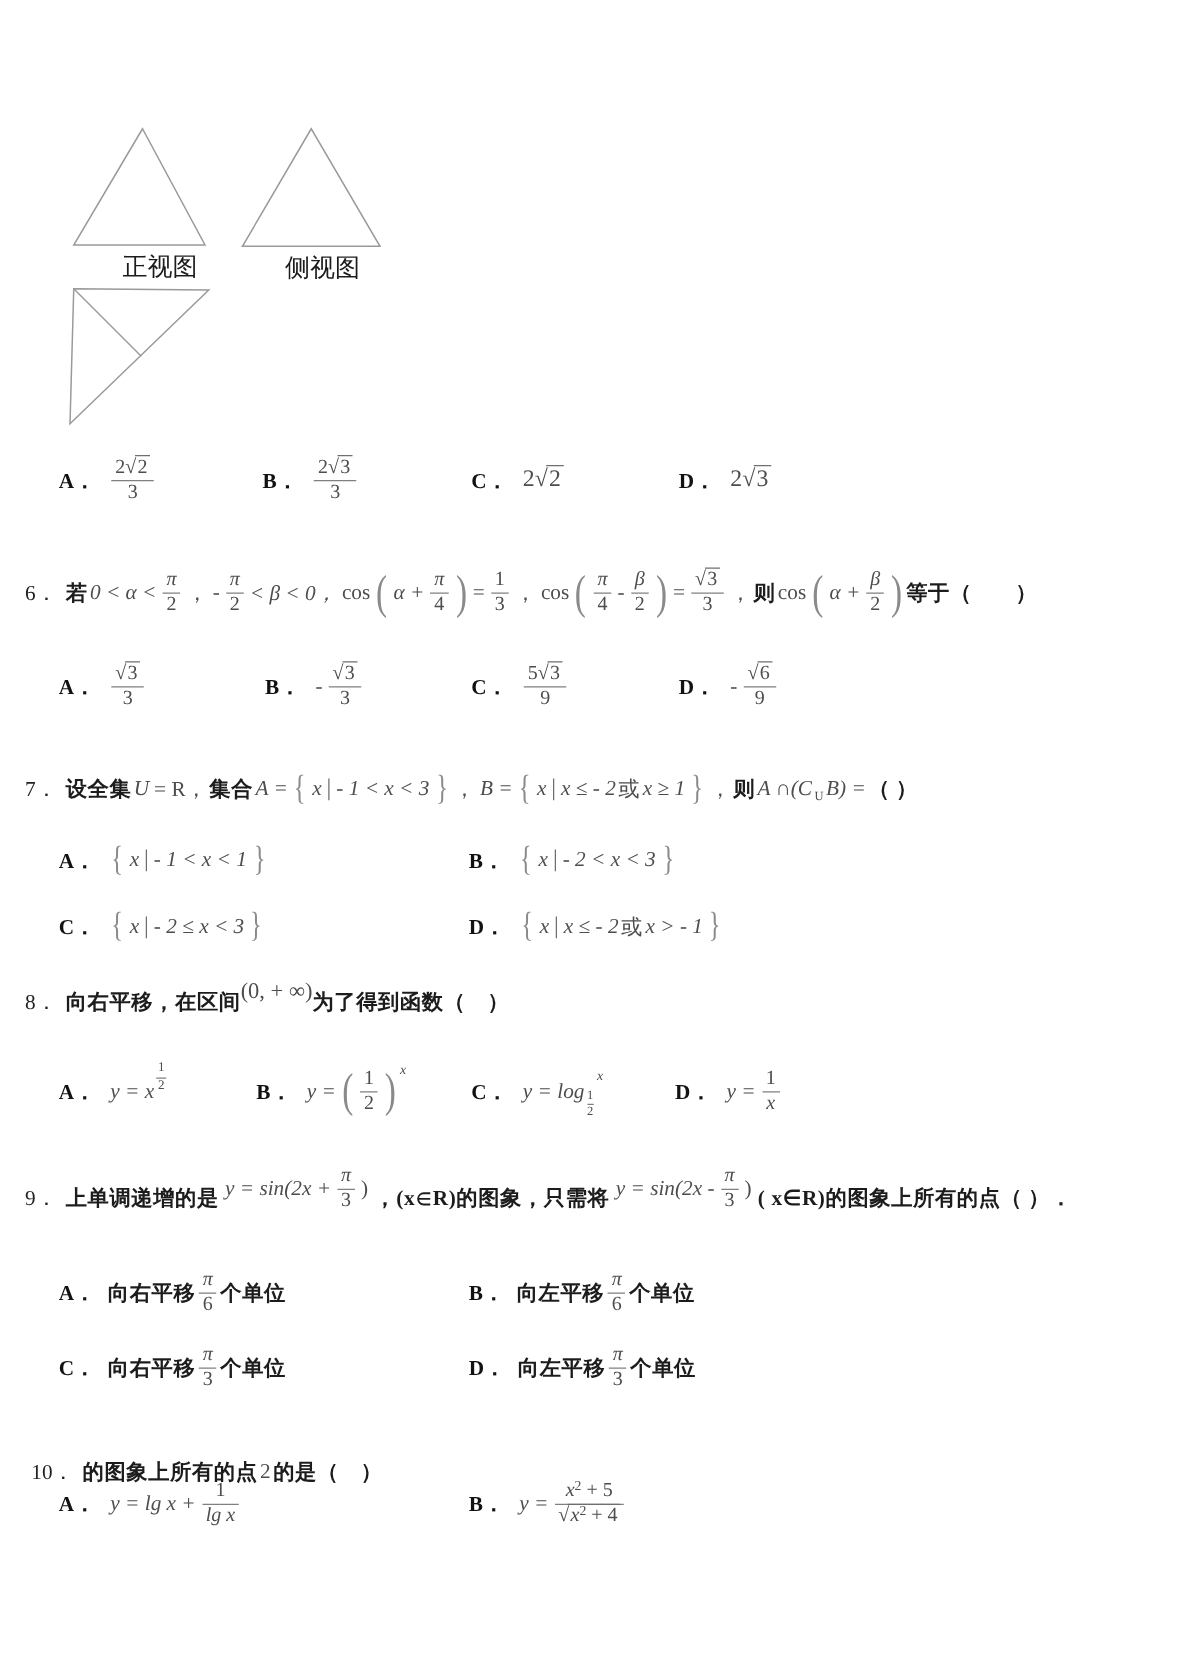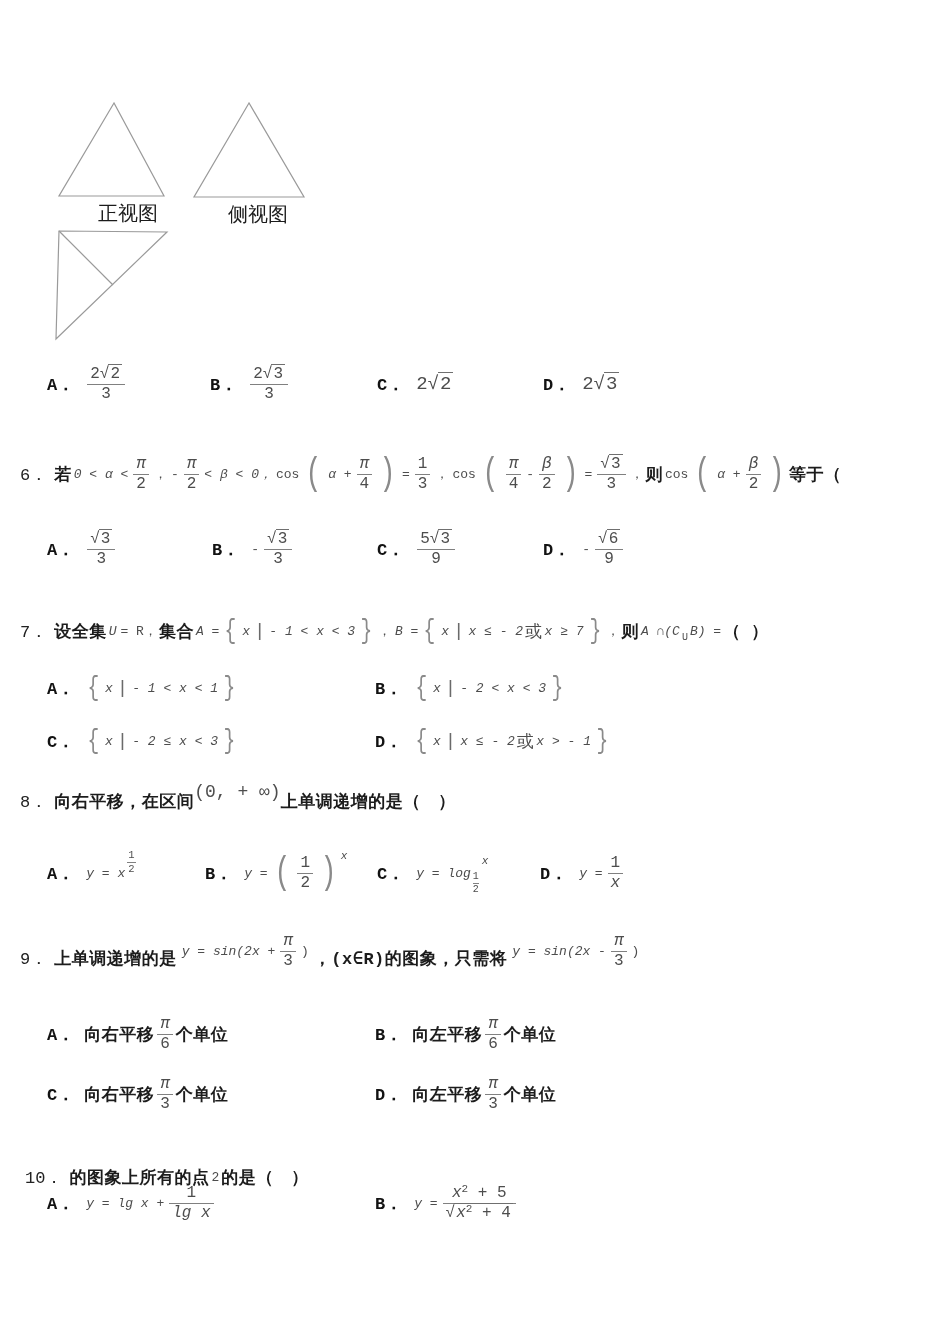--- a/index.html
+++ b/index.html
@@ -1,22 +1,22 @@
 <!DOCTYPE html>
 <html><head>
 <meta charset="utf-8">
 <style>
   html,body{margin:0;padding:0;background:#ffffff;}
   .page{position:relative;width:854px;height:1344px;background:#fff;overflow:hidden;
-        font-family:Liberation Mono, monospace;color:#333;}
+        font-family:Liberation Serif, serif;color:#333;}
   .row{position:absolute;display:flex;align-items:center;white-space:nowrap;}
   .opt{position:absolute;display:flex;align-items:center;white-space:nowrap;}
   .qn{font-size:17px;color:#222;margin-right:7px;}
   .cn{font-weight:bold;font-size:17px;color:#1c1c1c;letter-spacing:0.5px;}
-  .mm{font-size:13px;color:#4d4d4d;margin:0 2px;}
+  .mm{font-size:17px;color:#4d4d4d;margin:0 2px;}
   .mi{font-style:italic;}
   .lbl{font-weight:bold;font-size:17px;color:#121212;margin-right:10px;}
   .fr{display:inline-block;text-align:center;line-height:1.15;margin:0 3px;
       font-size:16px;color:#4d4d4d;}
   .fr .n{display:block;padding:0 3px;}
   .fr .d{display:block;border-top:1px solid #808080;padding:0 3px;}
   .bp{font-size:38px;font-weight:normal;color:#8a8a8a;line-height:1;margin:0 1px;
       transform:scaleX(0.7);}
   .br{font-size:28px;font-weight:normal;color:#8a8a8a;line-height:1;margin:0 1px;
       transform:scaleX(0.7);}
@@ -177,21 +177,21 @@
     <span class="vb">|</span>
     <span class="mm mi">- 1 &lt; x &lt; 3</span>
     <span class="br">}</span>
     <span class="mm">，</span>
     <span class="mm mi">B =</span>
     <span class="br">{</span>
     <span class="mm mi">x</span>
     <span class="vb">|</span>
     <span class="mm mi">x ≤ - 2</span>
     <span class="cn" style="font-weight:normal;color:#4d4d4d;">或</span>
-    <span class="mm mi">x ≥ 7</span>
+    <span class="mm mi">x ≥ 1</span>
     <span class="br">}</span>
     <span class="mm">，</span>
     <span class="cn">则</span>
     <span class="mm mi">A ∩(C</span>
     <span class="sub">U</span>
     <span class="mm mi">B) =</span>
     <span class="cn">（ ）</span>
   </div>
 
   <div class="opt" style="left:47px;top:666px;height:44px">
@@ -226,21 +226,21 @@
     <span class="mm mi">x ≤ - 2</span>
     <span class="cn" style="font-weight:normal;color:#4d4d4d;">或</span>
     <span class="mm mi">x &gt; - 1</span>
     <span class="br">}</span>
   </div>
 
   <div class="row" style="left:20px;top:778px;height:46px">
     <span class="qn">8．</span>
     <span class="cn">向右平移，在区间</span>
     <span class="raised">(0, + ∞)</span>
-    <span class="cn">上单调递增的是（　）</span>
+    <span class="cn">为了得到函数（　）</span>
   </div>
 
   <div class="opt" style="left:47px;top:842px;height:62px">
     <span class="lbl">A．</span>
     <span class="mm mi">y = x</span>
     <span class="expfr">
         <span class="n">1</span>
         <span class="d">2</span>
       </span>
   </div>
@@ -286,20 +286,21 @@
     </span>
     <span class="cn">，(x∈R)的图象，只需将</span>
     <span class="fgrp">
       <span class="mm mi">y = sin(2x -</span>
       <span class="fr">
           <span class="n mi">π</span>
           <span class="d">3</span>
         </span>
       <span class="mm">)</span>
     </span>
+    <span class="cn">( x∈R)的图象上所有的点（ ）．</span>
   </div>
 
   <div class="opt" style="left:47px;top:1008px;height:52px">
     <span class="lbl">A．</span>
     <span class="cn">向右平移</span>
     <span class="fr">
         <span class="n mi">π</span>
         <span class="d">6</span>
       </span>
     <span class="cn">个单位</span>

